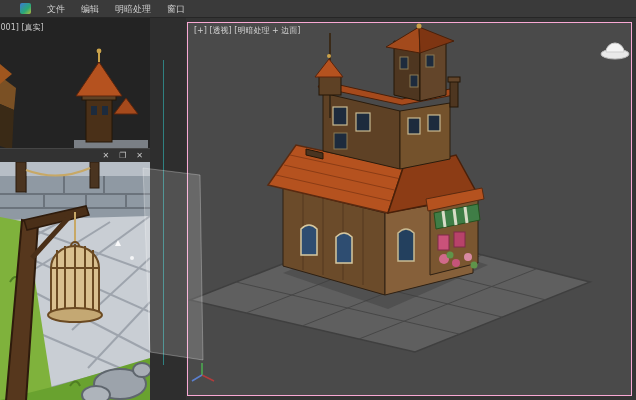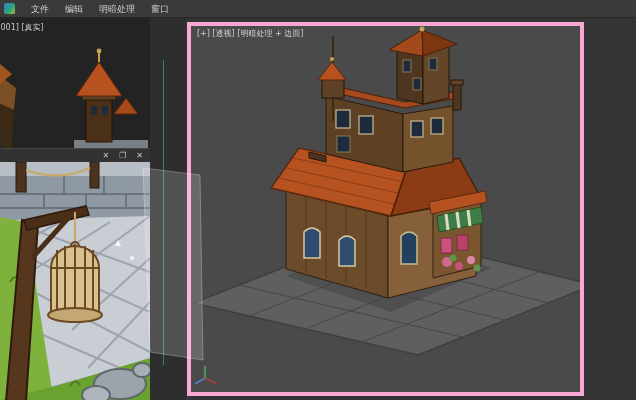--- a/index.html
+++ b/index.html
@@ -3,21 +3,21 @@
 <meta charset="utf-8">
 <style>
   * { margin:0; padding:0; box-sizing:border-box; }
   html,body { width:636px; height:400px; overflow:hidden; background:#2b2b2b;
               font-family:"DejaVu Sans", sans-serif; }
   #stage { position:relative; width:636px; height:400px; background:#2b2b2b; }
 
   
   .menubar { position:absolute; top:0; left:0; width:636px; height:18px;
              background:#3a3a3a; border-bottom:1px solid #262626;
-             display:flex; align-items:center; gap:16px; padding-left:4px; z-index:10; }
+             display:flex; align-items:center; gap:16px; padding-left:20px; z-index:10; }
   .app-logo { width:11px; height:11px; border-radius:2px;
               background:linear-gradient(135deg,#3a7bd5 0%,#2aa876 60%,#b7bd3a 100%); }
   .menu-item { font-size:9px; color:#cfcfcf; line-height:18px; white-space:nowrap; cursor:default; }
 
   
   .left-panel { position:absolute; top:18px; left:0; width:150px; height:382px;
                 background:#232323; overflow:hidden; z-index:3; }
   .camera-label { position:absolute; top:4px; left:-34px; font-size:8px; color:#c9c9c9; white-space:nowrap; }
 
   .image-window { position:absolute; top:130px; left:0; width:150px; height:252px;
@@ -28,22 +28,22 @@
 
   
   .mid-strip { position:absolute; top:18px; left:150px; width:36px; height:382px;
                background:#2e2e2e; z-index:2; }
   .teal-line { position:absolute; left:13px; top:42px; width:1px; height:305px;
                background:#2f8f8f; opacity:.85; }
 
   
   .viewport { position:absolute; top:18px; left:186px; width:450px; height:382px;
               background:#343434; z-index:1; }
-  .vp-border { position:absolute; left:1px; top:4px; width:397px; height:374px;
-               border:4px solid #f9a8d4; background:#4a4a4a; overflow:hidden;text-align:right; }
+  .vp-border { position:absolute; left:1px; top:4px; width:445px; height:374px;
+               border:1px solid #f9a8d4; background:#4a4a4a; overflow:hidden;text-align:right; }
   .vp-label { position:absolute; top:2px; left:6px; font-size:8px; color:#d2d2d2; z-index:4; white-space:nowrap; }
   .scene-svg { position:absolute; top:0; left:0; }
 
   
   .glass-plane { position:absolute; left:140px; top:160px; width:70px; height:210px;
                  z-index:6; pointer-events:none; }
 </style>
 </head>
 <body>
 

